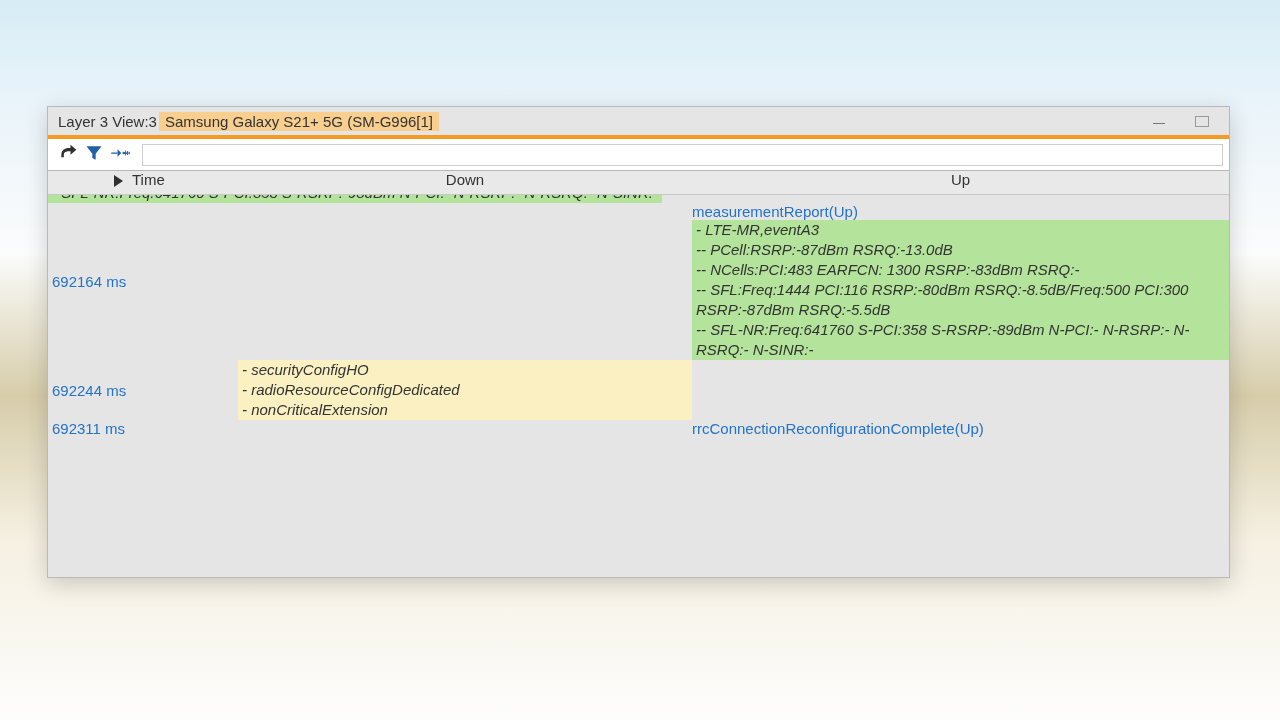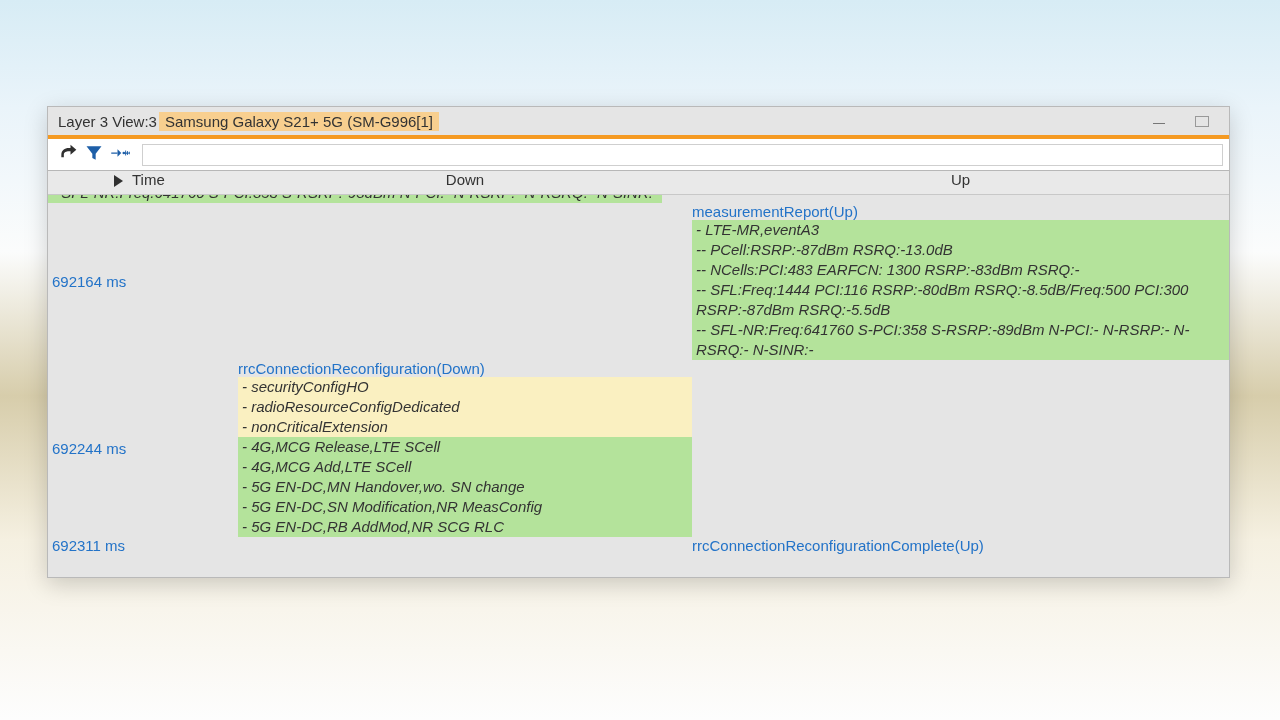--- a/index.html
+++ b/index.html
@@ -198,32 +198,24 @@
               <div>-- PCell:RSRP:-87dBm RSRQ:-13.0dB</div>
               <div>-- NCells:PCI:483 EARFCN: 1300 RSRP:-83dBm RSRQ:-</div>
               <div>-- SFL:Freq:1444 PCI:116 RSRP:-80dBm RSRQ:-8.5dB/Freq:500 PCI:300 RSRP:-87dBm RSRQ:-5.5dB</div>
               <div>-- SFL-NR:Freq:641760 S-PCI:358 S-RSRP:-89dBm N-PCI:- N-RSRP:- N-RSRQ:- N-SINR:-</div>
             </div>
           </div>
         </div>
         <div class="row">
           <div class="cell-time blue">692244 ms</div>
           <div class="cell-down">
-            <div class="blue">rrcConnectionReconfiguration(Down)</div>
             <div class="block italic hl-yellow">
               <div>- securityConfigHO</div>
               <div>- radioResourceConfigDedicated</div>
               <div>- nonCriticalExtension</div>
-            </div>
-            <div class="block italic hl-green">
-              <div>- 4G,MCG Release,LTE SCell</div>
-              <div>- 4G,MCG Add,LTE SCell</div>
-              <div>- 5G EN-DC,MN Handover,wo. SN change</div>
-              <div>- 5G EN-DC,SN Modification,NR MeasConfig</div>
-              <div>- 5G EN-DC,RB AddMod,NR SCG RLC</div>
             </div>
           </div>
           <div class="cell-up"></div>
         </div>
         <div class="row">
           <div class="cell-time blue">692311 ms</div>
           <div class="cell-down"></div>
           <div class="cell-up">
             <div class="blue">rrcConnectionReconfigurationComplete(Up)</div>
           </div>

